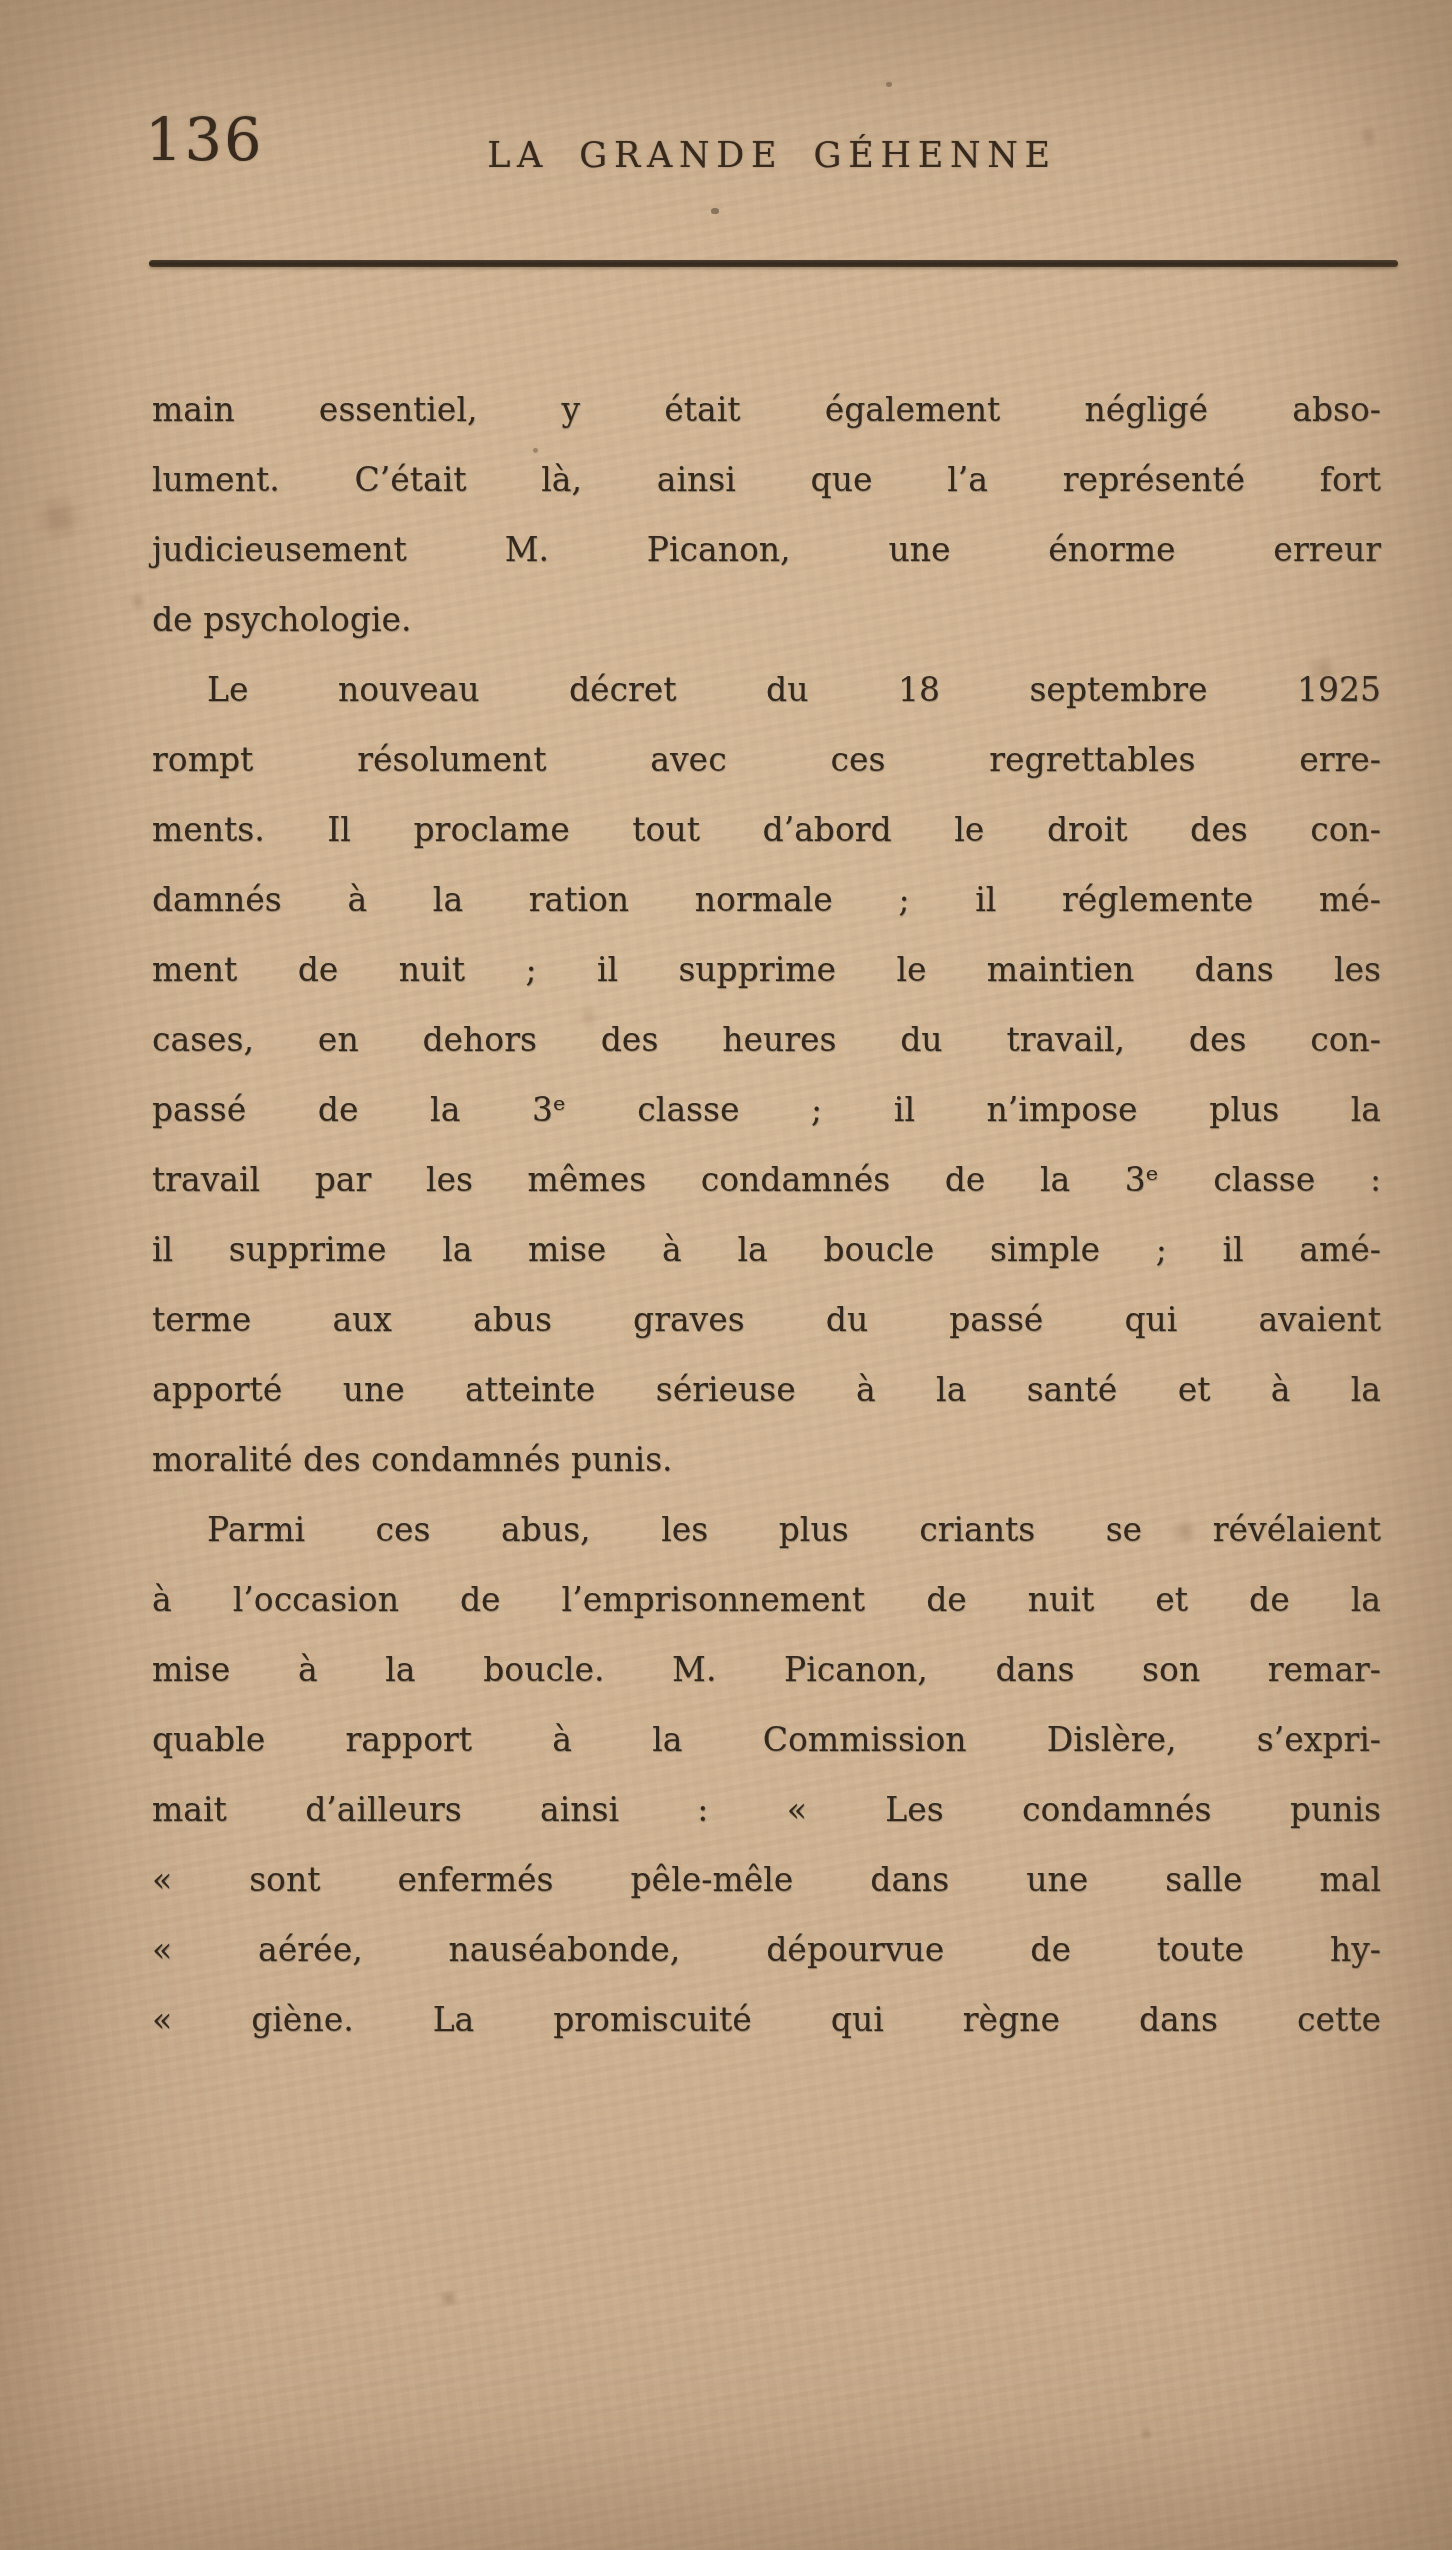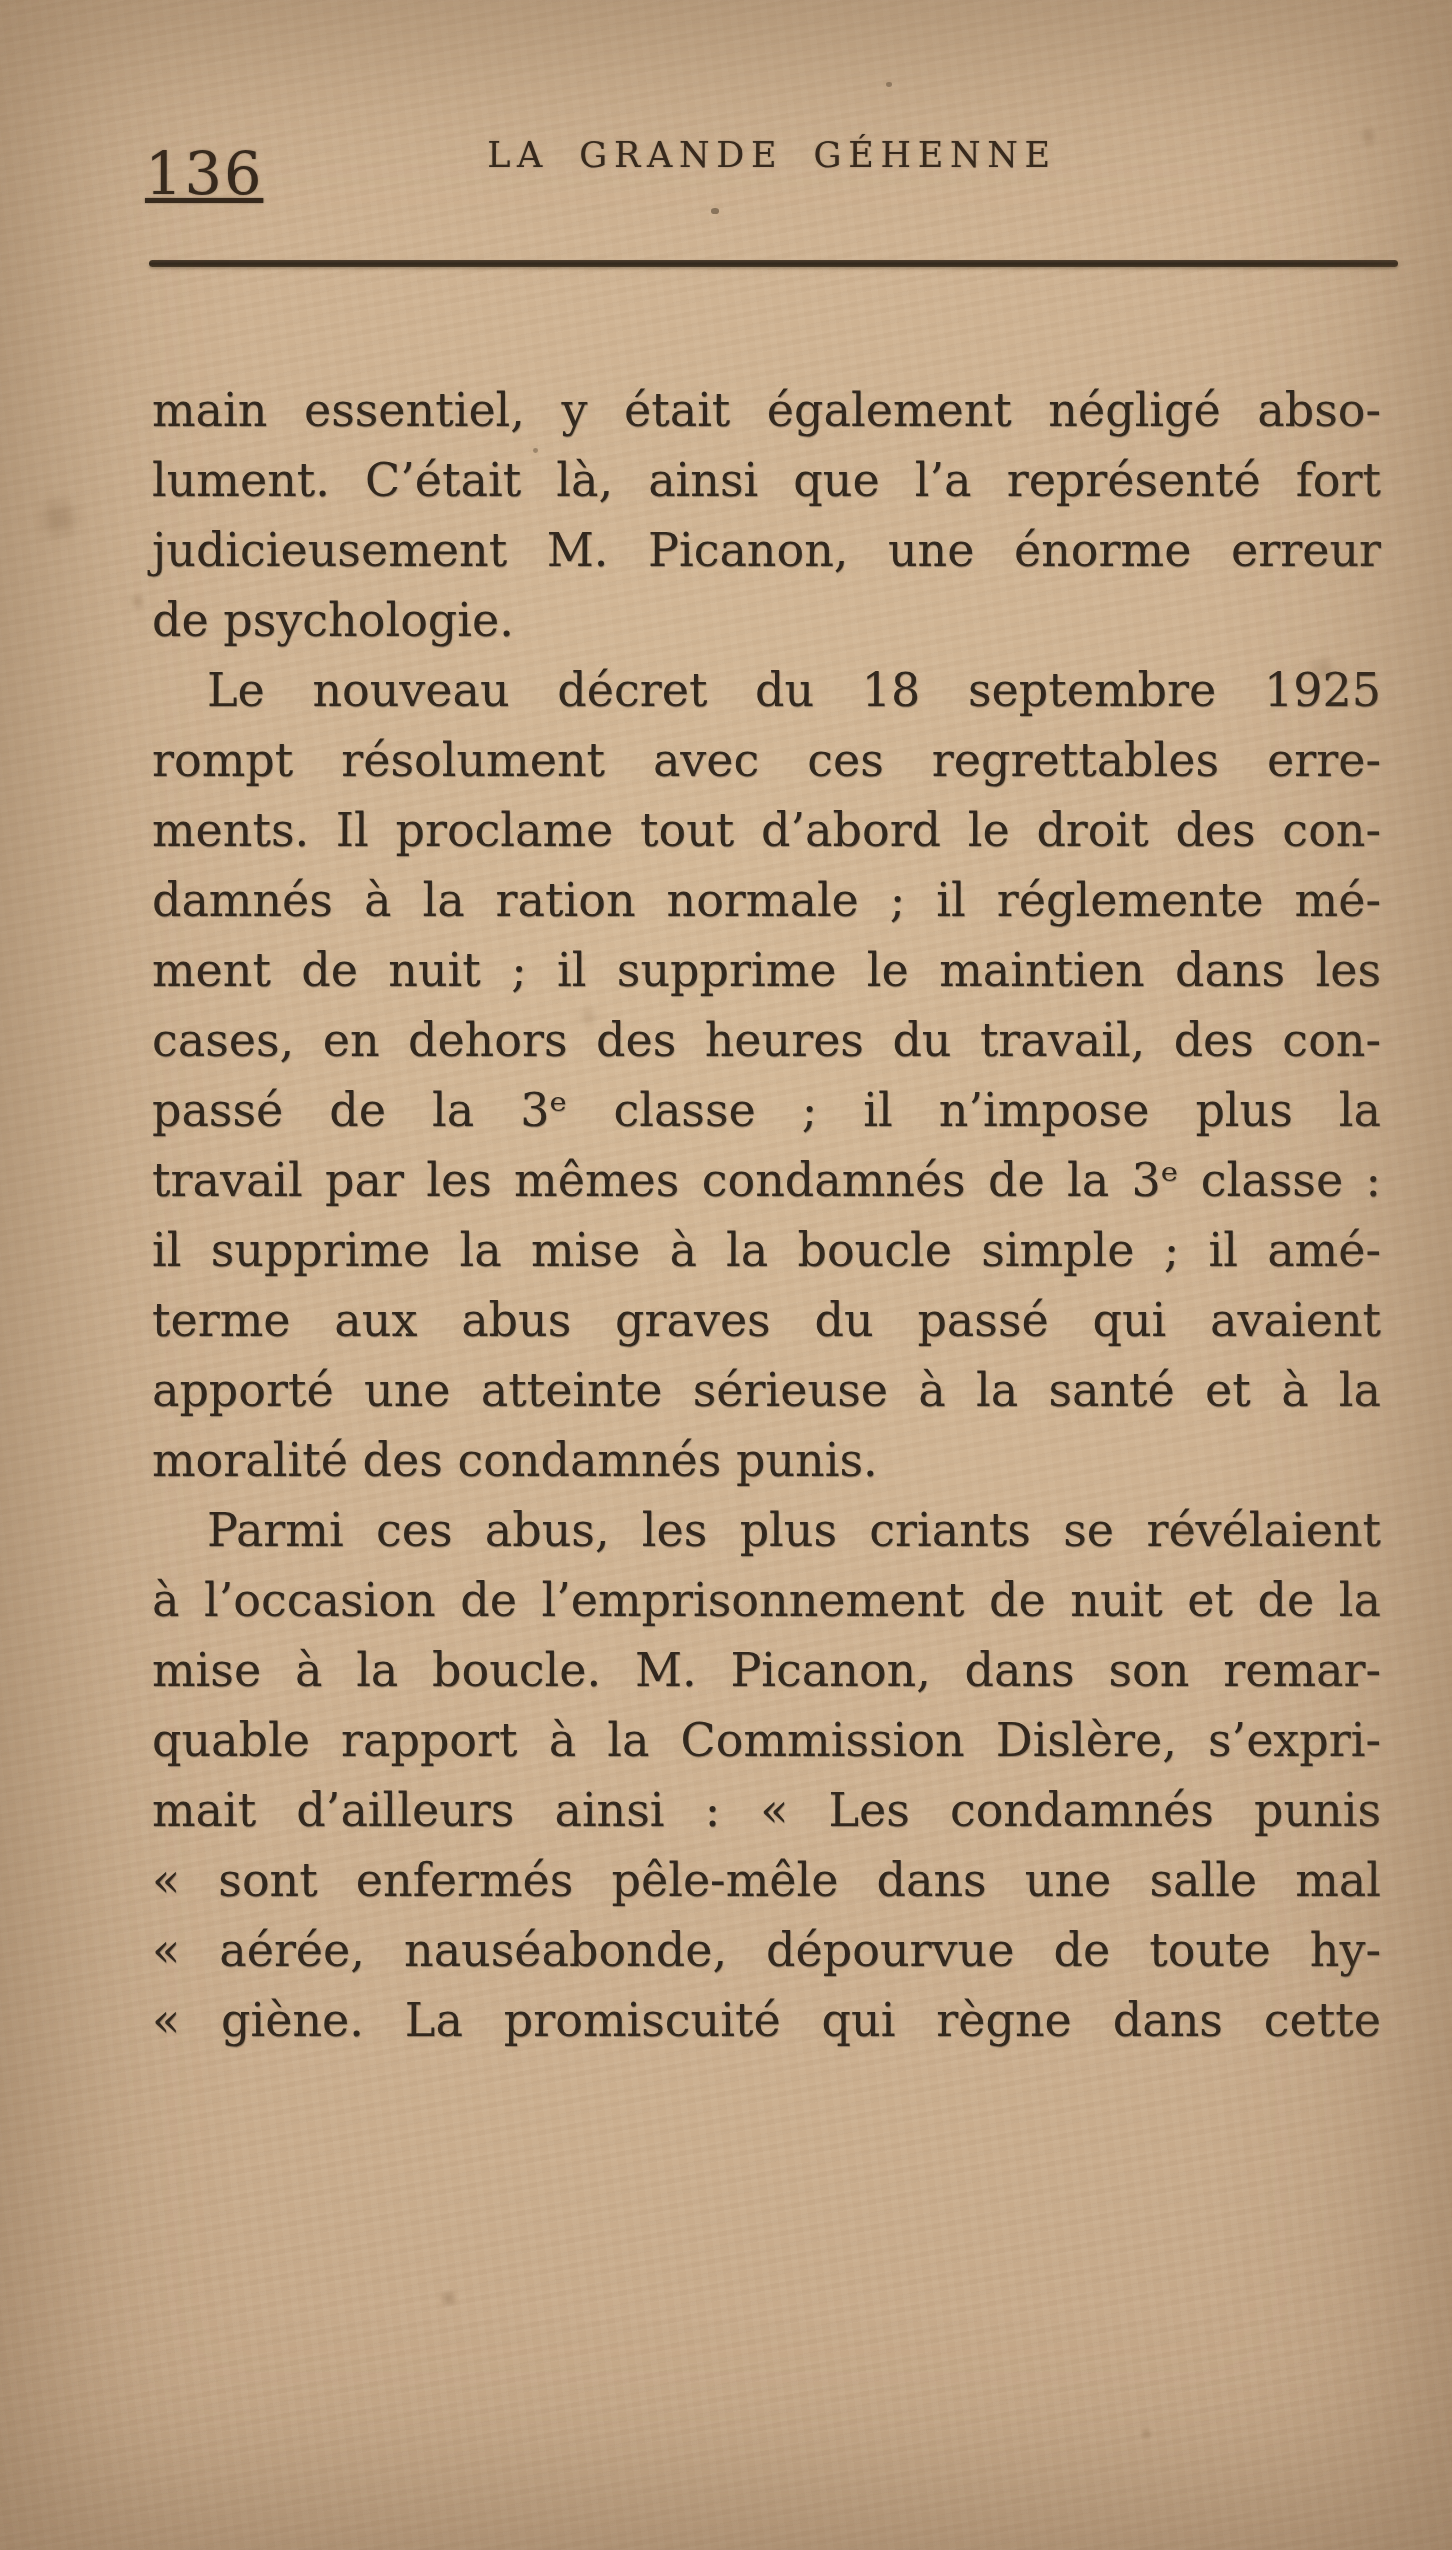--- a/index.html
+++ b/index.html
@@ -26,26 +26,25 @@
     pointer-events: none;
   }
   .vignette {
     position: absolute; inset: 0;
     box-shadow: inset 0 0 181px 29px rgba(108,80,55,0.42);
     pointer-events: none;
   }
 
   .pagenum {
     position: absolute;
-    left: 145px; top: 140px;
+    left: 145px; top: 106px;
     font-size: 59px;
     letter-spacing: 1.9px;
     color: #36291d;
     text-shadow: 0 0 1.9px rgba(54,41,29,0.45);
-    text-decoration: underline;
   }
   .title {
     position: absolute;
     left: 91px; width: 1362px; top: 135px;
     text-align: center;
     font-weight: normal;
     font-size: 35px;
     letter-spacing: 6.7px;
     word-spacing: 12.4px;
     color: #36291d;
@@ -57,21 +56,21 @@
     width: 1249px; height: 6.7px;
     background: linear-gradient(to bottom, #4a3c2d, #32281d 55%, #453827);
     border-radius: 3.8px;
     box-shadow: 0 1.9px 2.9px rgba(70,54,38,0.35);
   }
 
   .text-block {
     position: absolute;
     left: 152px; top: 375px;
     width: 1229px;
-    font-size: 46px;
+    font-size: 33px;
     line-height: 70px;
     color: #32281e;
     text-shadow: 0.5px 0.7px 1px rgba(43,32,22,0.38);
   }
   .line {
     text-align: justify;
     text-align-last: justify;
     text-justify: inter-word;
     white-space: normal;
   }

